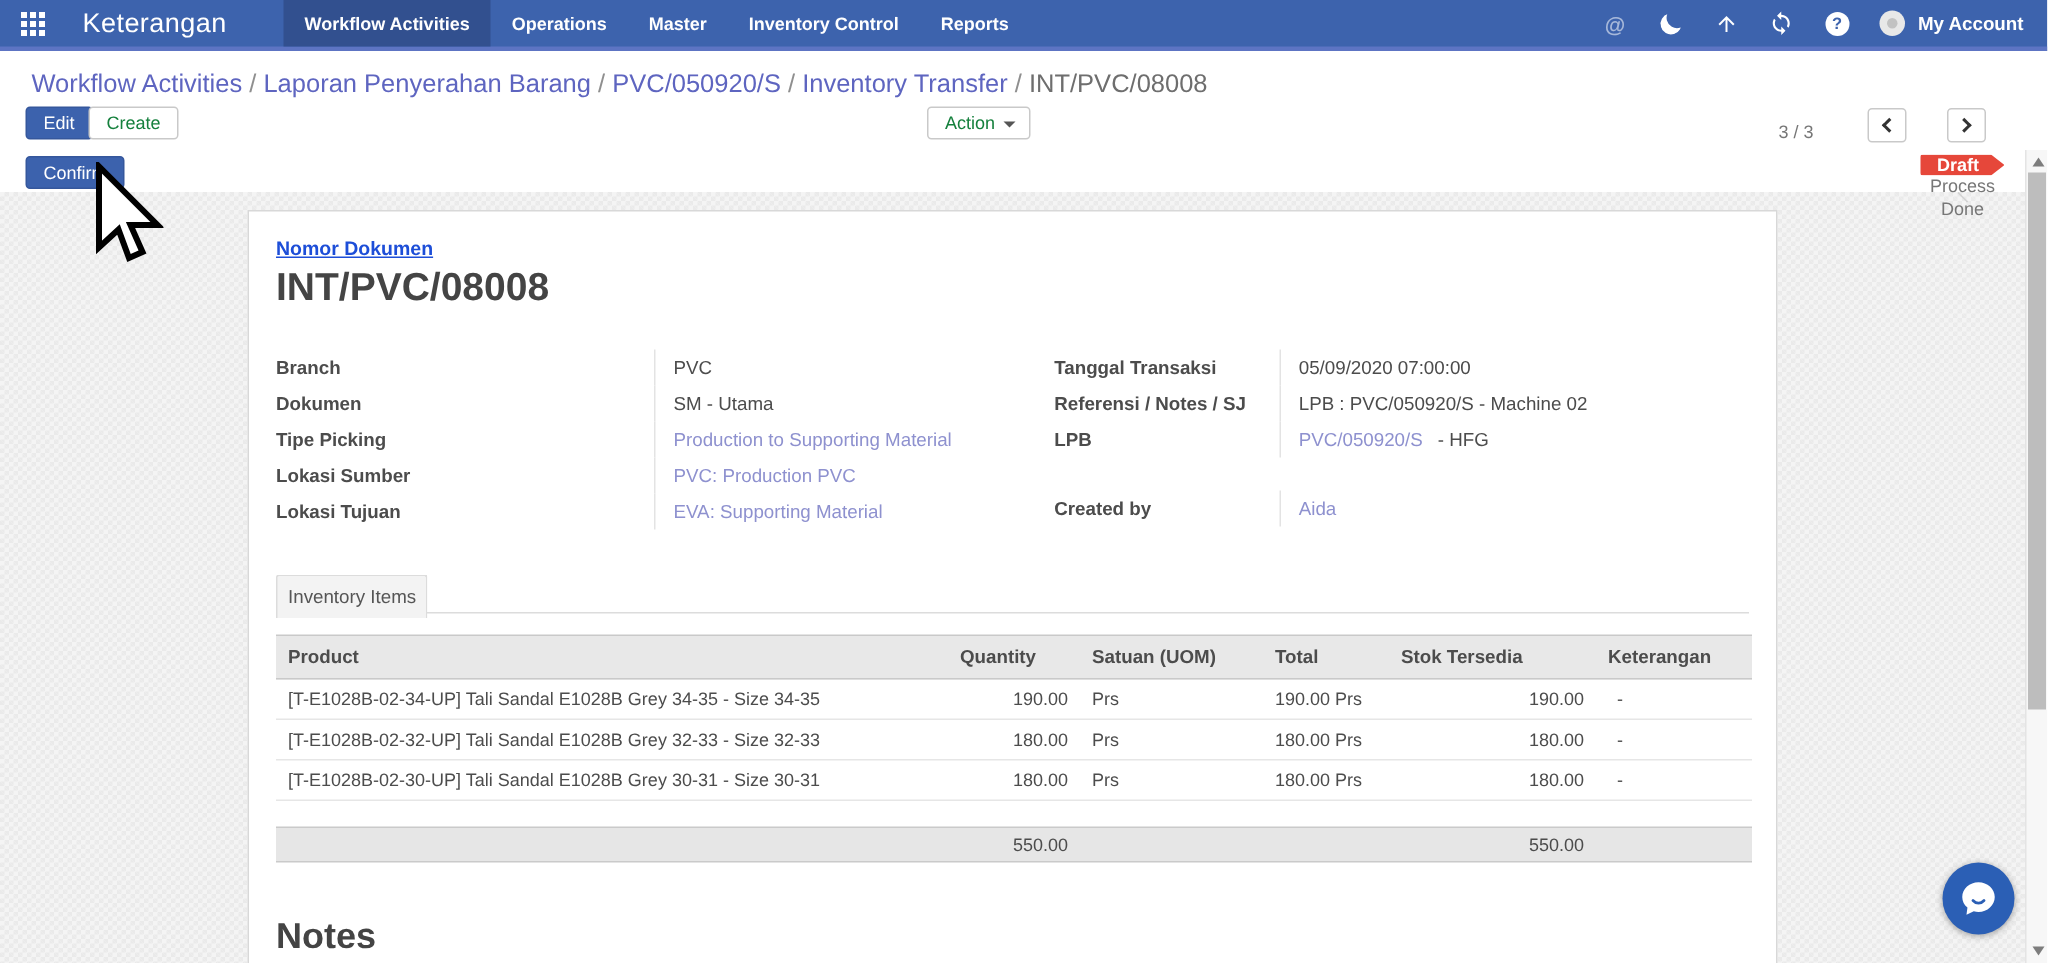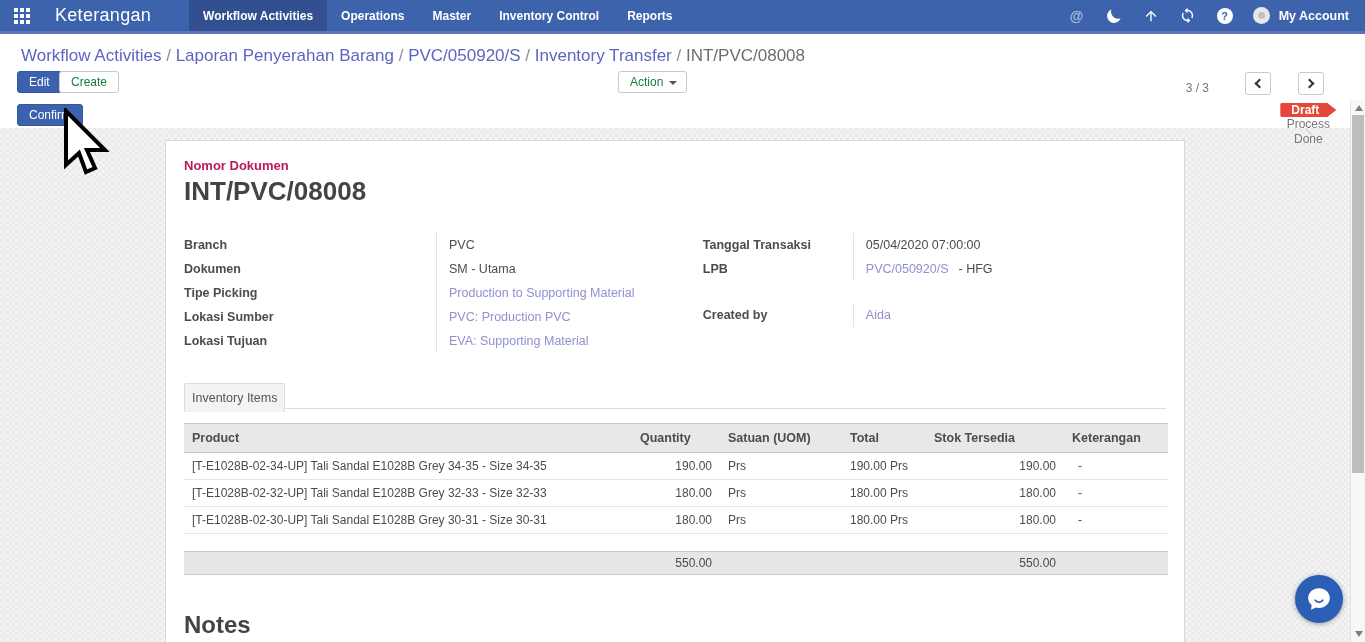--- a/index.html
+++ b/index.html
@@ -61,21 +61,21 @@
 
   
   .content { position:absolute; top:128px; left:0; right:15px; bottom:0; overflow:hidden;
     background-color:#f4f4f4;
     background-image:linear-gradient(45deg,#eaeaea 25%,transparent 25%,transparent 75%,#eaeaea 75%),
                      linear-gradient(45deg,#eaeaea 25%,transparent 25%,transparent 75%,#eaeaea 75%);
     background-size:6px 6px; background-position:0 0,3px 3px; }
   .sheet { position:absolute; left:165px; top:12px; width:1020px; height:720px; background:#fff;
     border:1px solid #d8d8d8; padding:17px 18px; }
 
-  .doc-label { font-size:13px; font-weight:bold; color:#be185d; }
+  .doc-label { font-size:13px; font-weight:bold; color:#1d4ed8;text-decoration:underline; }
   .doc-number { font-size:26px; font-weight:bold; color:#444; margin-top:3px; }
 
   .fieldgrid { display:flex; margin-top:26px;gap:36px; }
   .fgroup { width:49%; }
   .fgroup.right { margin-left:2%; }
   .frow { display:flex; align-items:stretch; height:24px; }
   .frow.spacer { height:22px; }
   .frow.spacer .fvalue { border-left:none; }
   .flabel { font-weight:bold; font-size:12.5px; color:#4c4c4c; display:flex; align-items:center; }
   .fgroup.left .flabel { width:252px; }
@@ -227,21 +227,25 @@
             <div class="flabel">Lokasi Tujuan</div>
             <div class="fvalue">
                 <span class="linkval">EVA: Supporting Material</span>
               </div>
           </div>
         </div>
 
         <div class="fgroup right">
           <div class="frow">
             <div class="flabel">Tanggal Transaksi</div>
-            <div class="fvalue">05/04/2020 07:00:00</div>
+            <div class="fvalue">05/09/2020 07:00:00</div>
+          </div>
+          <div class="frow">
+            <div class="flabel">Referensi / Notes / SJ</div>
+            <div class="fvalue">LPB : PVC/050920/S - Machine 02</div>
           </div>
           <div class="frow">
             <div class="flabel">LPB</div>
             <div class="fvalue">
               <span class="linkval">PVC/050920/S</span>
               <span class="suffix">-  HFG</span>
             </div>
           </div>
           <div class="frow spacer">
               <div class="flabel"></div>

